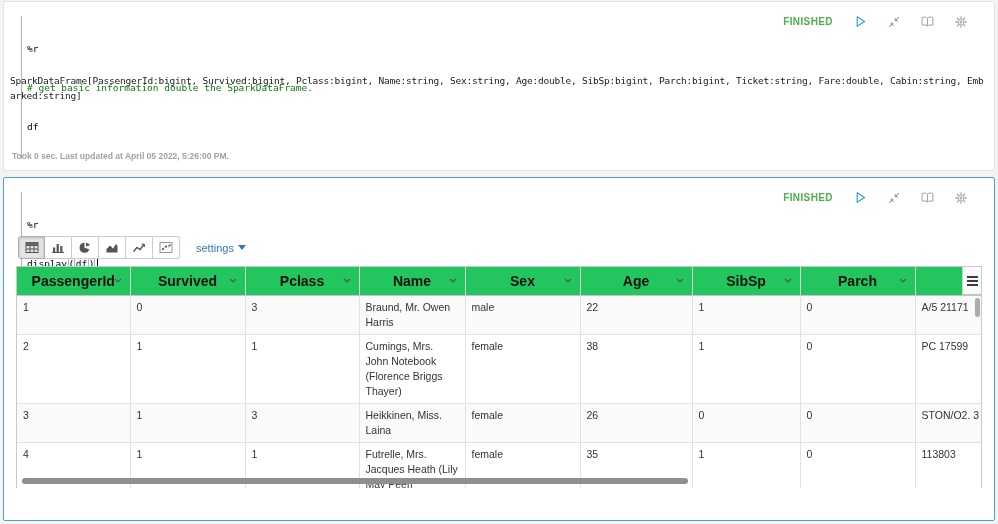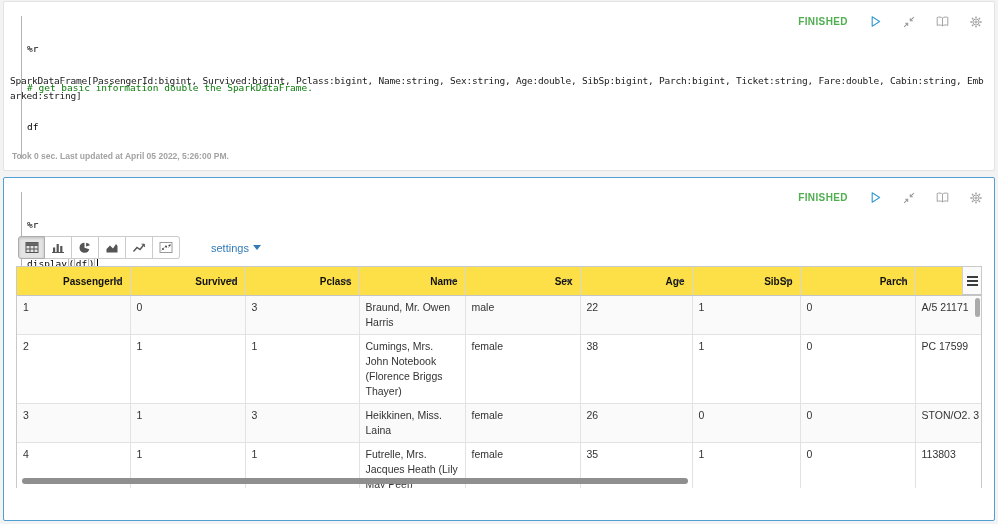--- a/index.html
+++ b/index.html
@@ -38,21 +38,21 @@
   .bracket{
     border:1px solid #b9b9b9;border-radius:2px;
     background:#f8f8f8;margin:0 0.5px;
   }
   .cursor{
     display:inline-block;width:1px;height:10px;
     background:#000;vertical-align:-1px;margin-left:1px;
   }
   
   .controls{
-    position:absolute;top:13px;right:12px;
+    position:absolute;top:13px;right:27px;
     display:flex;align-items:center;gap:21px;
   }
   .status{
     color:var(--status-finished);
     font-weight:bold;font-size:10px;letter-spacing:.4px;
   }
   .ctrl-icon{display:flex;align-items:center;cursor:pointer;}
   
   .output{
     position:absolute;left:6px;top:72px;right:6px;
@@ -76,38 +76,38 @@
     background:#fff;border:1px solid #ccc;border-left:none;
     cursor:pointer;
   }
   .chart-btn:first-child{border-left:1px solid #ccc;border-radius:3px 0 0 3px;}
   .chart-btn:nth-child(6){border-radius:0 3px 3px 0;}
   .chart-btn.active{
     background:#e4e4e4;border-color:#adadad;
     box-shadow:inset 0 1px 3px rgba(0,0,0,.18);
   }
   .settings-link{
-    margin-left:31px;display:flex;align-items:center;gap:4px;
+    margin-left:16px;display:flex;align-items:center;gap:4px;
     color:var(--link-blue);font-size:11px;cursor:pointer;
   }
   
   .table-viewport{
     position:absolute;left:12px;top:88px;
     width:966px;height:222px;
     overflow:hidden;background:#fff;
     border:1px solid #c9c9c9;border-bottom:none;
   }
   table.results{
     border-collapse:collapse;table-layout:fixed;width:1048px;
     font-size:10.5px;color:#333;
   }
   table.results th{
     position:relative;height:28px;
-    background:#fde047;font-size:10px;font-weight:bold;color:#111;
-    text-align:right;padding:5px 7px 4px;
+    background:#22c55e;font-size:14px;font-weight:bold;color:#111;
+    text-align:center;padding:5px 7px 4px;
     border-right:1px solid #d6d6d6;border-bottom:1px solid #c4c4c4;
     cursor:pointer;white-space:nowrap;overflow:hidden;
   }
   table.results td{
     vertical-align:top;line-height:15px;
     padding:4px 6px;
     border-right:1px solid #e2e2e2;border-bottom:1px solid #e2e2e2;
     word-wrap:break-word;
   }
   table.results tbody tr:nth-child(odd) td{background:#fafafa;}

